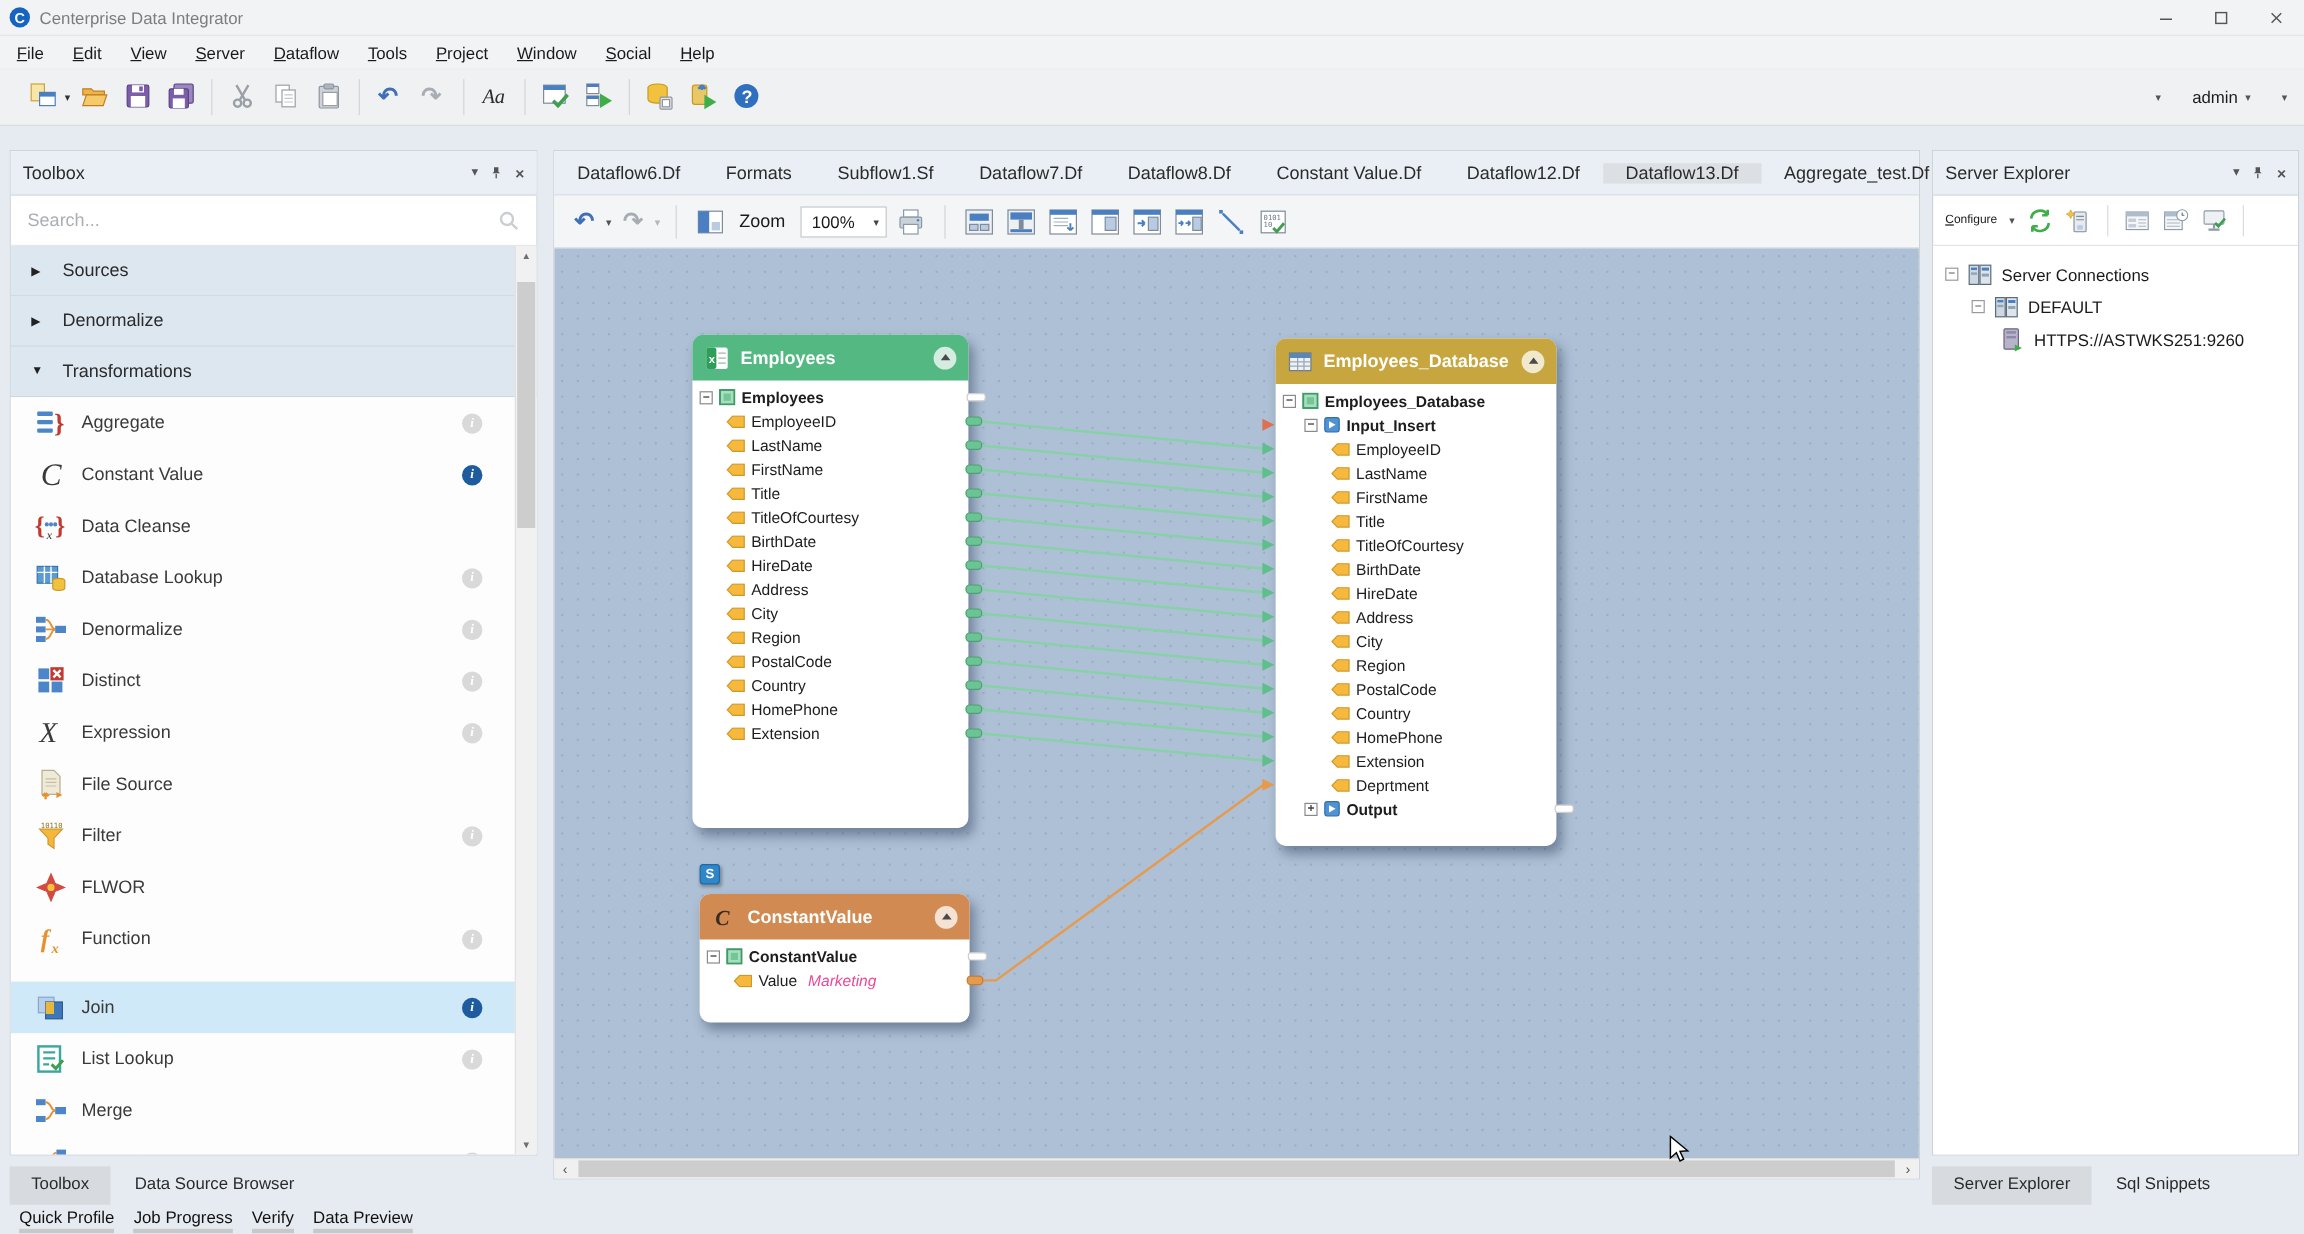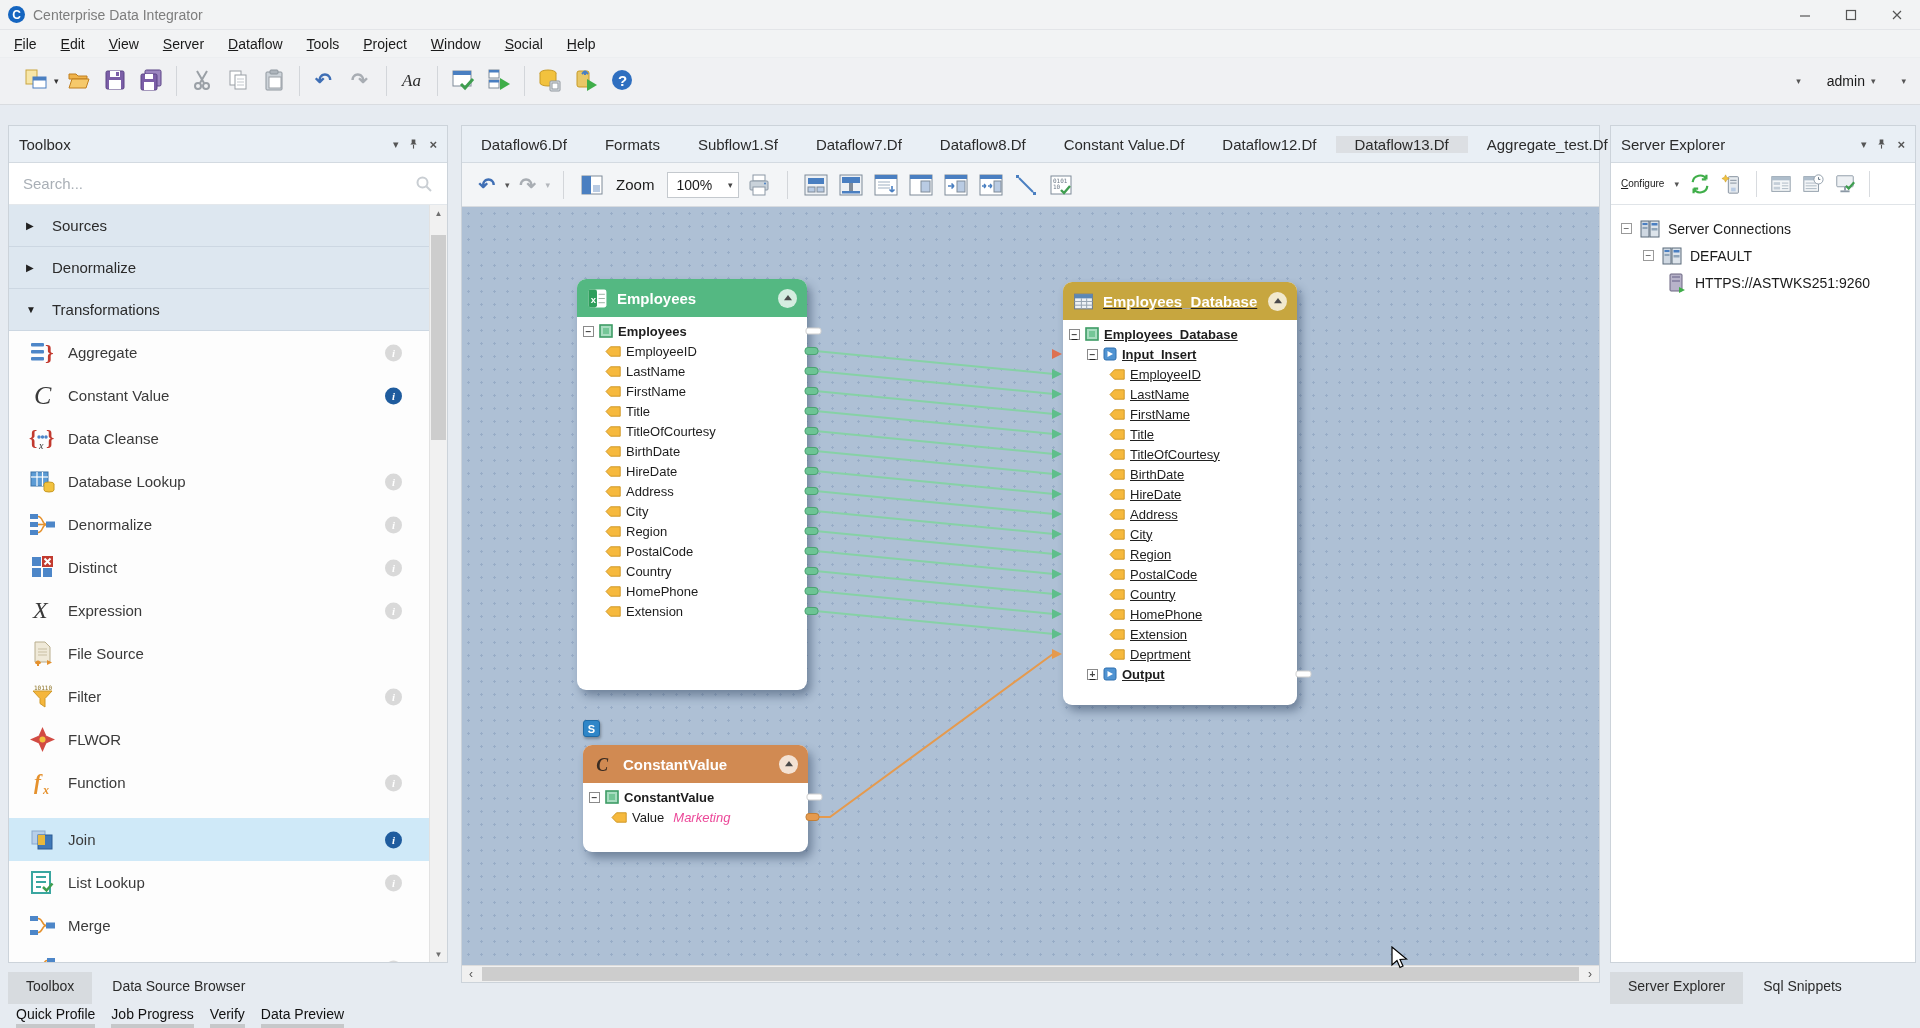--- a/index.html
+++ b/index.html
@@ -749,21 +749,21 @@
                 <span>HomePhone</span>
               </div>
               <div class="dfrow" style="padding-left: 28px;">
                 <svg class="tag" viewBox="0 0 16 11">
                   <path d="M1 5.5 L5.5 0.8 H15.2 V10.2 H5.5 Z" fill="#f6b93d" stroke="#cf9929"></path>
                 </svg>
                 <span>Extension</span>
               </div>
             </div>
           </div>
-          <div class="dfbox" style="left: 601px; top: 75px; width: 234px; height: 423px; text-decoration: underline;">
+          <div class="dfbox" style="left: 601px; top: 75px; width: 234px; height: 423px;">
             <div class="dfbox-header" style="background: rgb(199, 166, 63);">
               <svg class="hicon" viewBox="0 0 20 20">
                 <rect x="1.5" y="3" width="17" height="14" fill="#eef2f6" stroke="#6f7c8a"></rect>
                 <rect x="1.5" y="3" width="17" height="4" fill="#5b87b5"></rect>
                 <g stroke="#9aa7b4">
                   <line x1="1.5" y1="10" x2="18.5" y2="10"></line>
                   <line x1="1.5" y1="13.5" x2="18.5" y2="13.5"></line>
                   <line x1="8" y1="7" x2="8" y2="17"></line>
                   <line x1="13" y1="7" x2="13" y2="17"></line>
                 </g>

